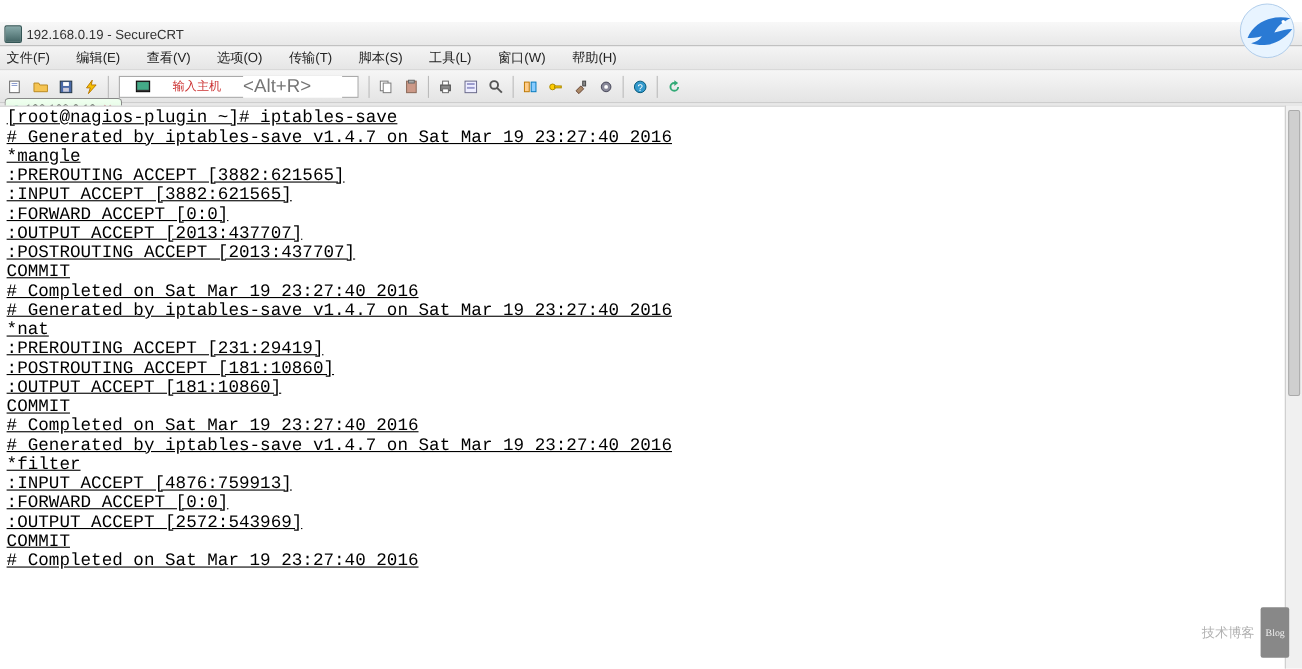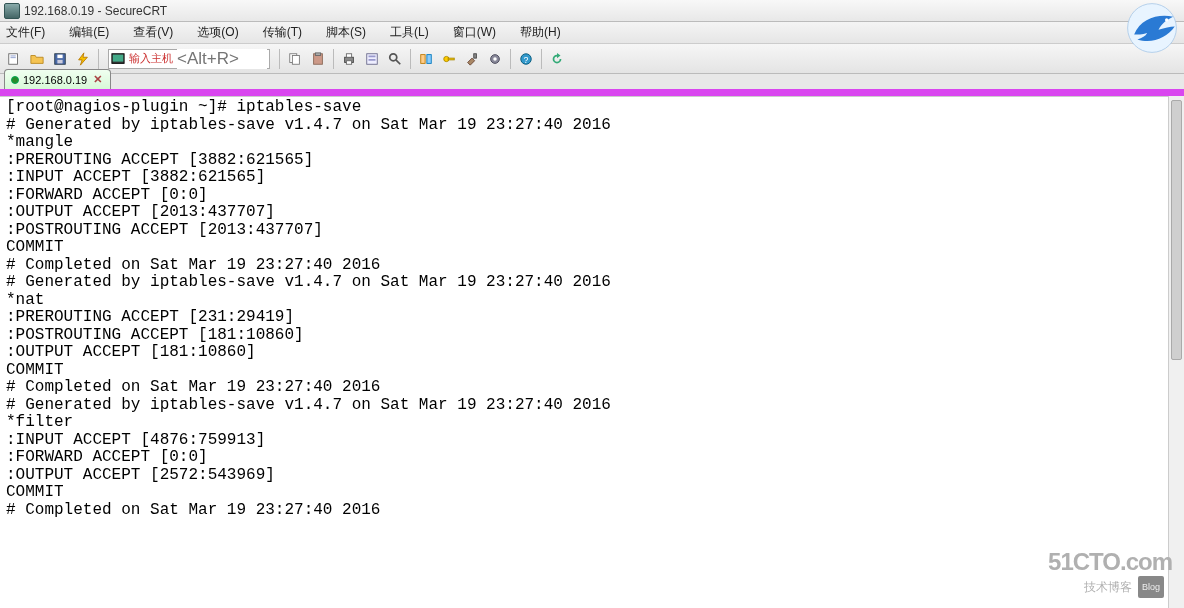--- a/index.html
+++ b/index.html
@@ -13,20 +13,21 @@
     position: relative;
   }
   .titlebar {
     height: 22px;
     background: linear-gradient(#f8f8f8, #e8e8e8);
     border-bottom: 1px solid #bbb;
     display: flex;
     align-items: center;
     padding: 0 4px;
     position: relative;
+    margin-top: 20px;
   }
   .titlebar .icon {
     width: 16px; height: 16px;
     background: linear-gradient(#8aa, #466);
     border: 1px solid #355;
     border-radius: 2px;
     margin-right: 4px;
     position: relative;
   }
   .titlebar .title-text { color: #333; }
@@ -67,22 +68,22 @@
   .toolbar .sep {
     width: 1px; height: 20px;
     background: #bbb;
     margin: 0 2px;
   }
   .host-wrap {
     display: flex; align-items: center;
     border: 1px solid #aaa;
     background: #fff;
     height: 20px;
-    padding: 0 2px;
-    gap: 2px;
+    padding: 0 14px;
+    gap: 18px;
     margin: 0 4px;
   }
   .host-wrap .lbl {
     color: #c33; font-size: 11px;
     padding: 0 2px;
   }
   .host-wrap input {
     border: none; outline: none;
     font-size: 17px; width: 90px;
     color: #888;
@@ -119,41 +120,42 @@
     left: 0; right: 0; top: 96px; bottom: 0;
     background: #fff;
     font-family: "Consolas","Courier New",monospace;
     font-size: 16px;
     line-height: 17.5px;
     padding: 2px 6px;
     white-space: pre;
     color: #000;
     overflow: hidden;
     border-top: 1px solid #ccc;
+    text-decoration: underline;
   }
   .watermark {
     position: absolute;
     right: 12px; bottom: 10px;
     text-align: left;
     color: #aaa;
     font-family: Arial, sans-serif;
     pointer-events: none;
   }
   .watermark .wm1 {
     font-size: 24px; font-weight: bold;
     letter-spacing: -1px;
     color: #b0b0b0;
   }
   .watermark .wm2 {
     font-size: 12px; color: #b0b0b0;
     display: flex; align-items: center; gap: 6px; margin-left: 36px;
   }
   .watermark .blog {
     background: #888; color: #eee; font-size: 9px;
-    padding: 6px 4px; border-radius: 2px;
+    padding: 18px 4px; border-radius: 2px; font-family: Liberation Serif, serif;
   }
   .scrollbar-v {
     position: absolute; right: 0; top: 96px; bottom: 0;
     width: 16px;
     background: #f0f0f0;
     border-left: 1px solid #ccc;
   }
   .scrollbar-v .thumb {
     position: absolute; left: 2px; right: 2px;
     top: 4px; height: 260px;
@@ -330,18 +332,17 @@
 :OUTPUT ACCEPT [2572:543969]
 COMMIT
 # Completed on Sat Mar 19 23:27:40 2016
 </div>
 
 <div class="scrollbar-v">
   <div class="thumb"></div>
 </div>
 
 <div class="watermark">
-  <div class="wm1">51CTO.com</div>
   <div class="wm2">
     <span>技术博客</span>
     <span class="blog">Blog</span>
   </div>
 </div>
 
 </body></html>

